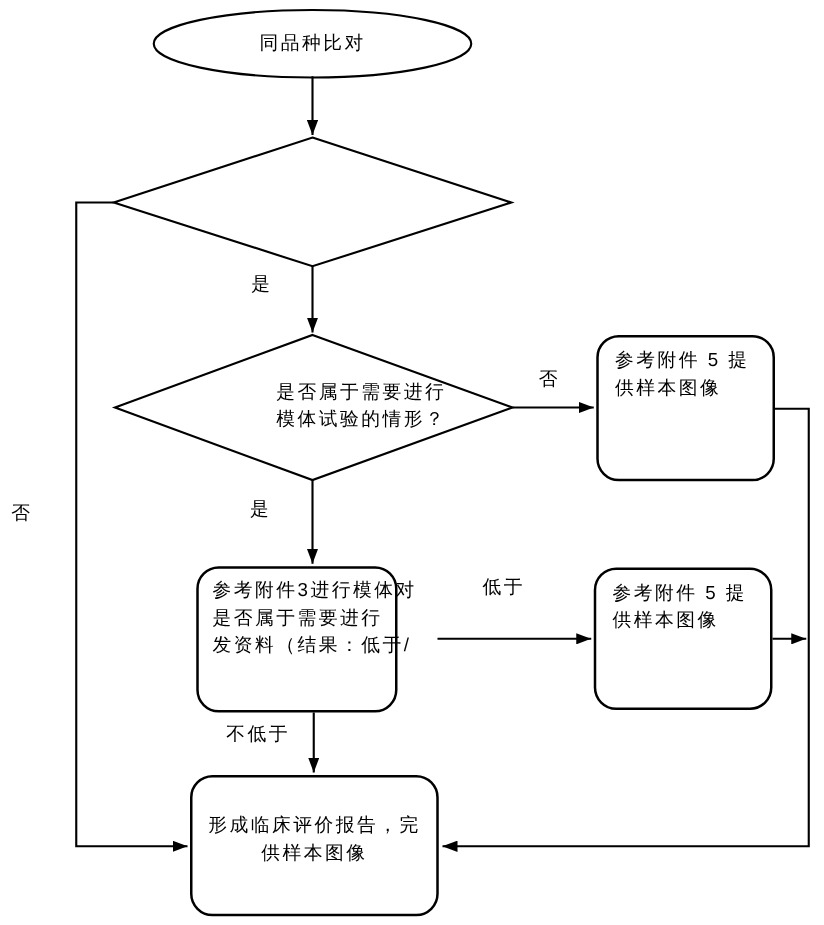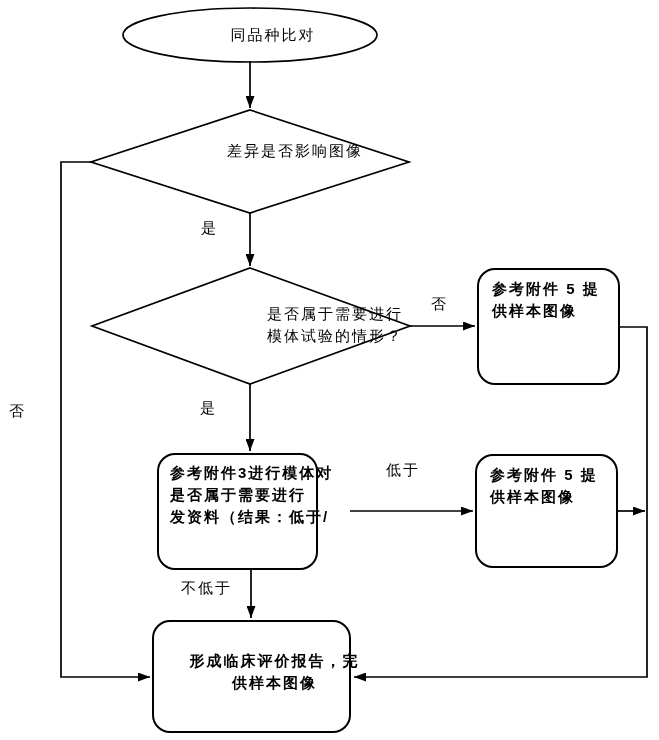--- a/index.html
+++ b/index.html
@@ -12,27 +12,25 @@
     color: #000000;
     overflow: hidden;
   }
   .canvas svg { position: absolute; left: 0; top: 0; }
   .node { position: absolute; box-sizing: border-box; }
   .txt {
     font-size: 15px;
     line-height: 22px;
     letter-spacing: 2px;
     white-space: nowrap;
-    padding-left: 46px;
   }
   .rbox {
     border: 2px solid #000000;
     border-radius: 18px;
     background: #ffffff;
-    font-weight: bold;
   }
   .edge-label {
     position: absolute;
     font-size: 15px;
     line-height: 18px;
     letter-spacing: 2px;
     white-space: nowrap;
   }
   .center-text {
     display: flex;
@@ -66,21 +64,20 @@
     <path d="M410,326 L475,326" fill="none" stroke="#000000" stroke-width="1.7" marker-end="url(#ah)"></path>
     <path d="M620,327 L647,327 L647,677 L354,677" fill="none" stroke="#000000" stroke-width="1.7" marker-end="url(#ah)"></path>
     <path d="M251,570 L251,618" fill="none" stroke="#000000" stroke-width="1.7" marker-end="url(#ah)"></path>
     <path d="M350,511 L473,511" fill="none" stroke="#000000" stroke-width="1.7" marker-end="url(#ah)"></path>
     <path d="M618,511 L645,511" fill="none" stroke="#000000" stroke-width="1.7" marker-end="url(#ah)"></path>
   </svg>
 
   <div class="node txt" style="left:0; top:24px; width:500px; text-align:center;">同品种比对</div>
 
   <div class="node txt" style="left:181px; top:140px;">
-    <div>差异是否影响图像</div>
   </div>
 
   <div class="node txt" style="left:183px; top:303px;margin-left:38px;">
     <div>是否属于需要进行</div>
     <div>模体试验的情形？</div>
   </div>
 
   <div class="node rbox txt" style="left:477px; top:268px; width:143px; height:117px; padding:8px 0 0 13px;">
     <div>参考附件 5 提</div>
     <div>供样本图像</div>

